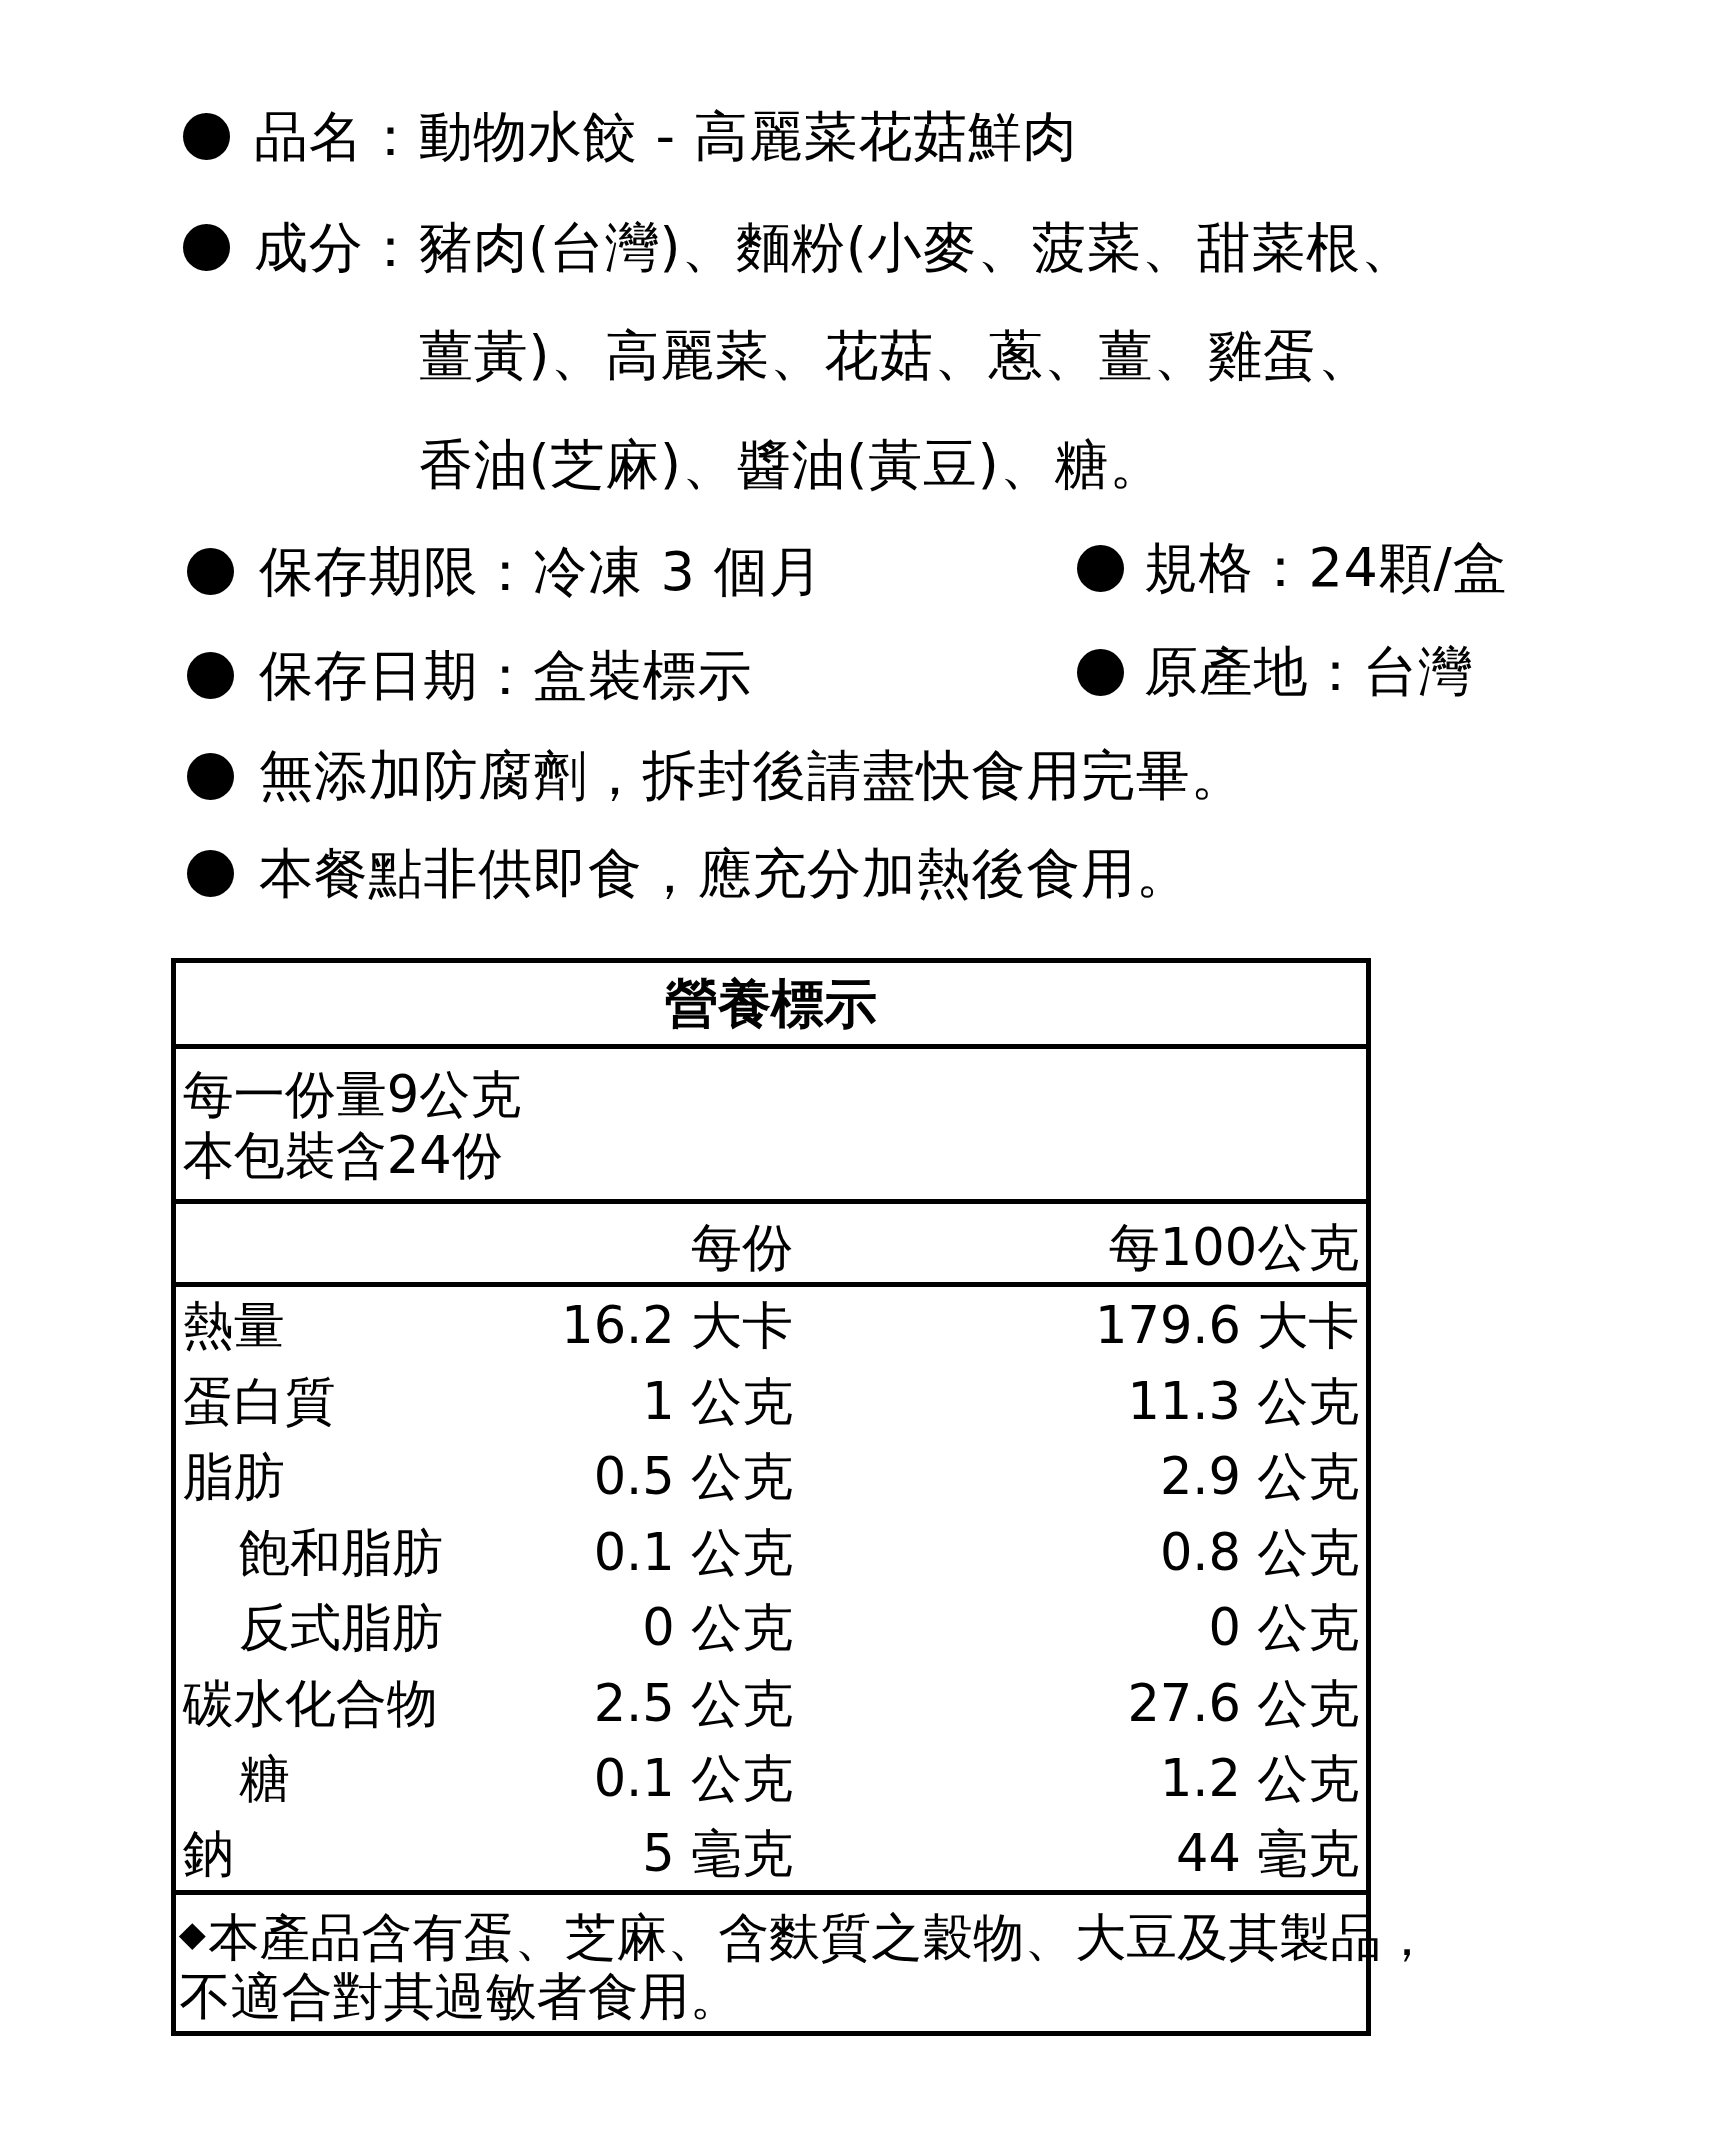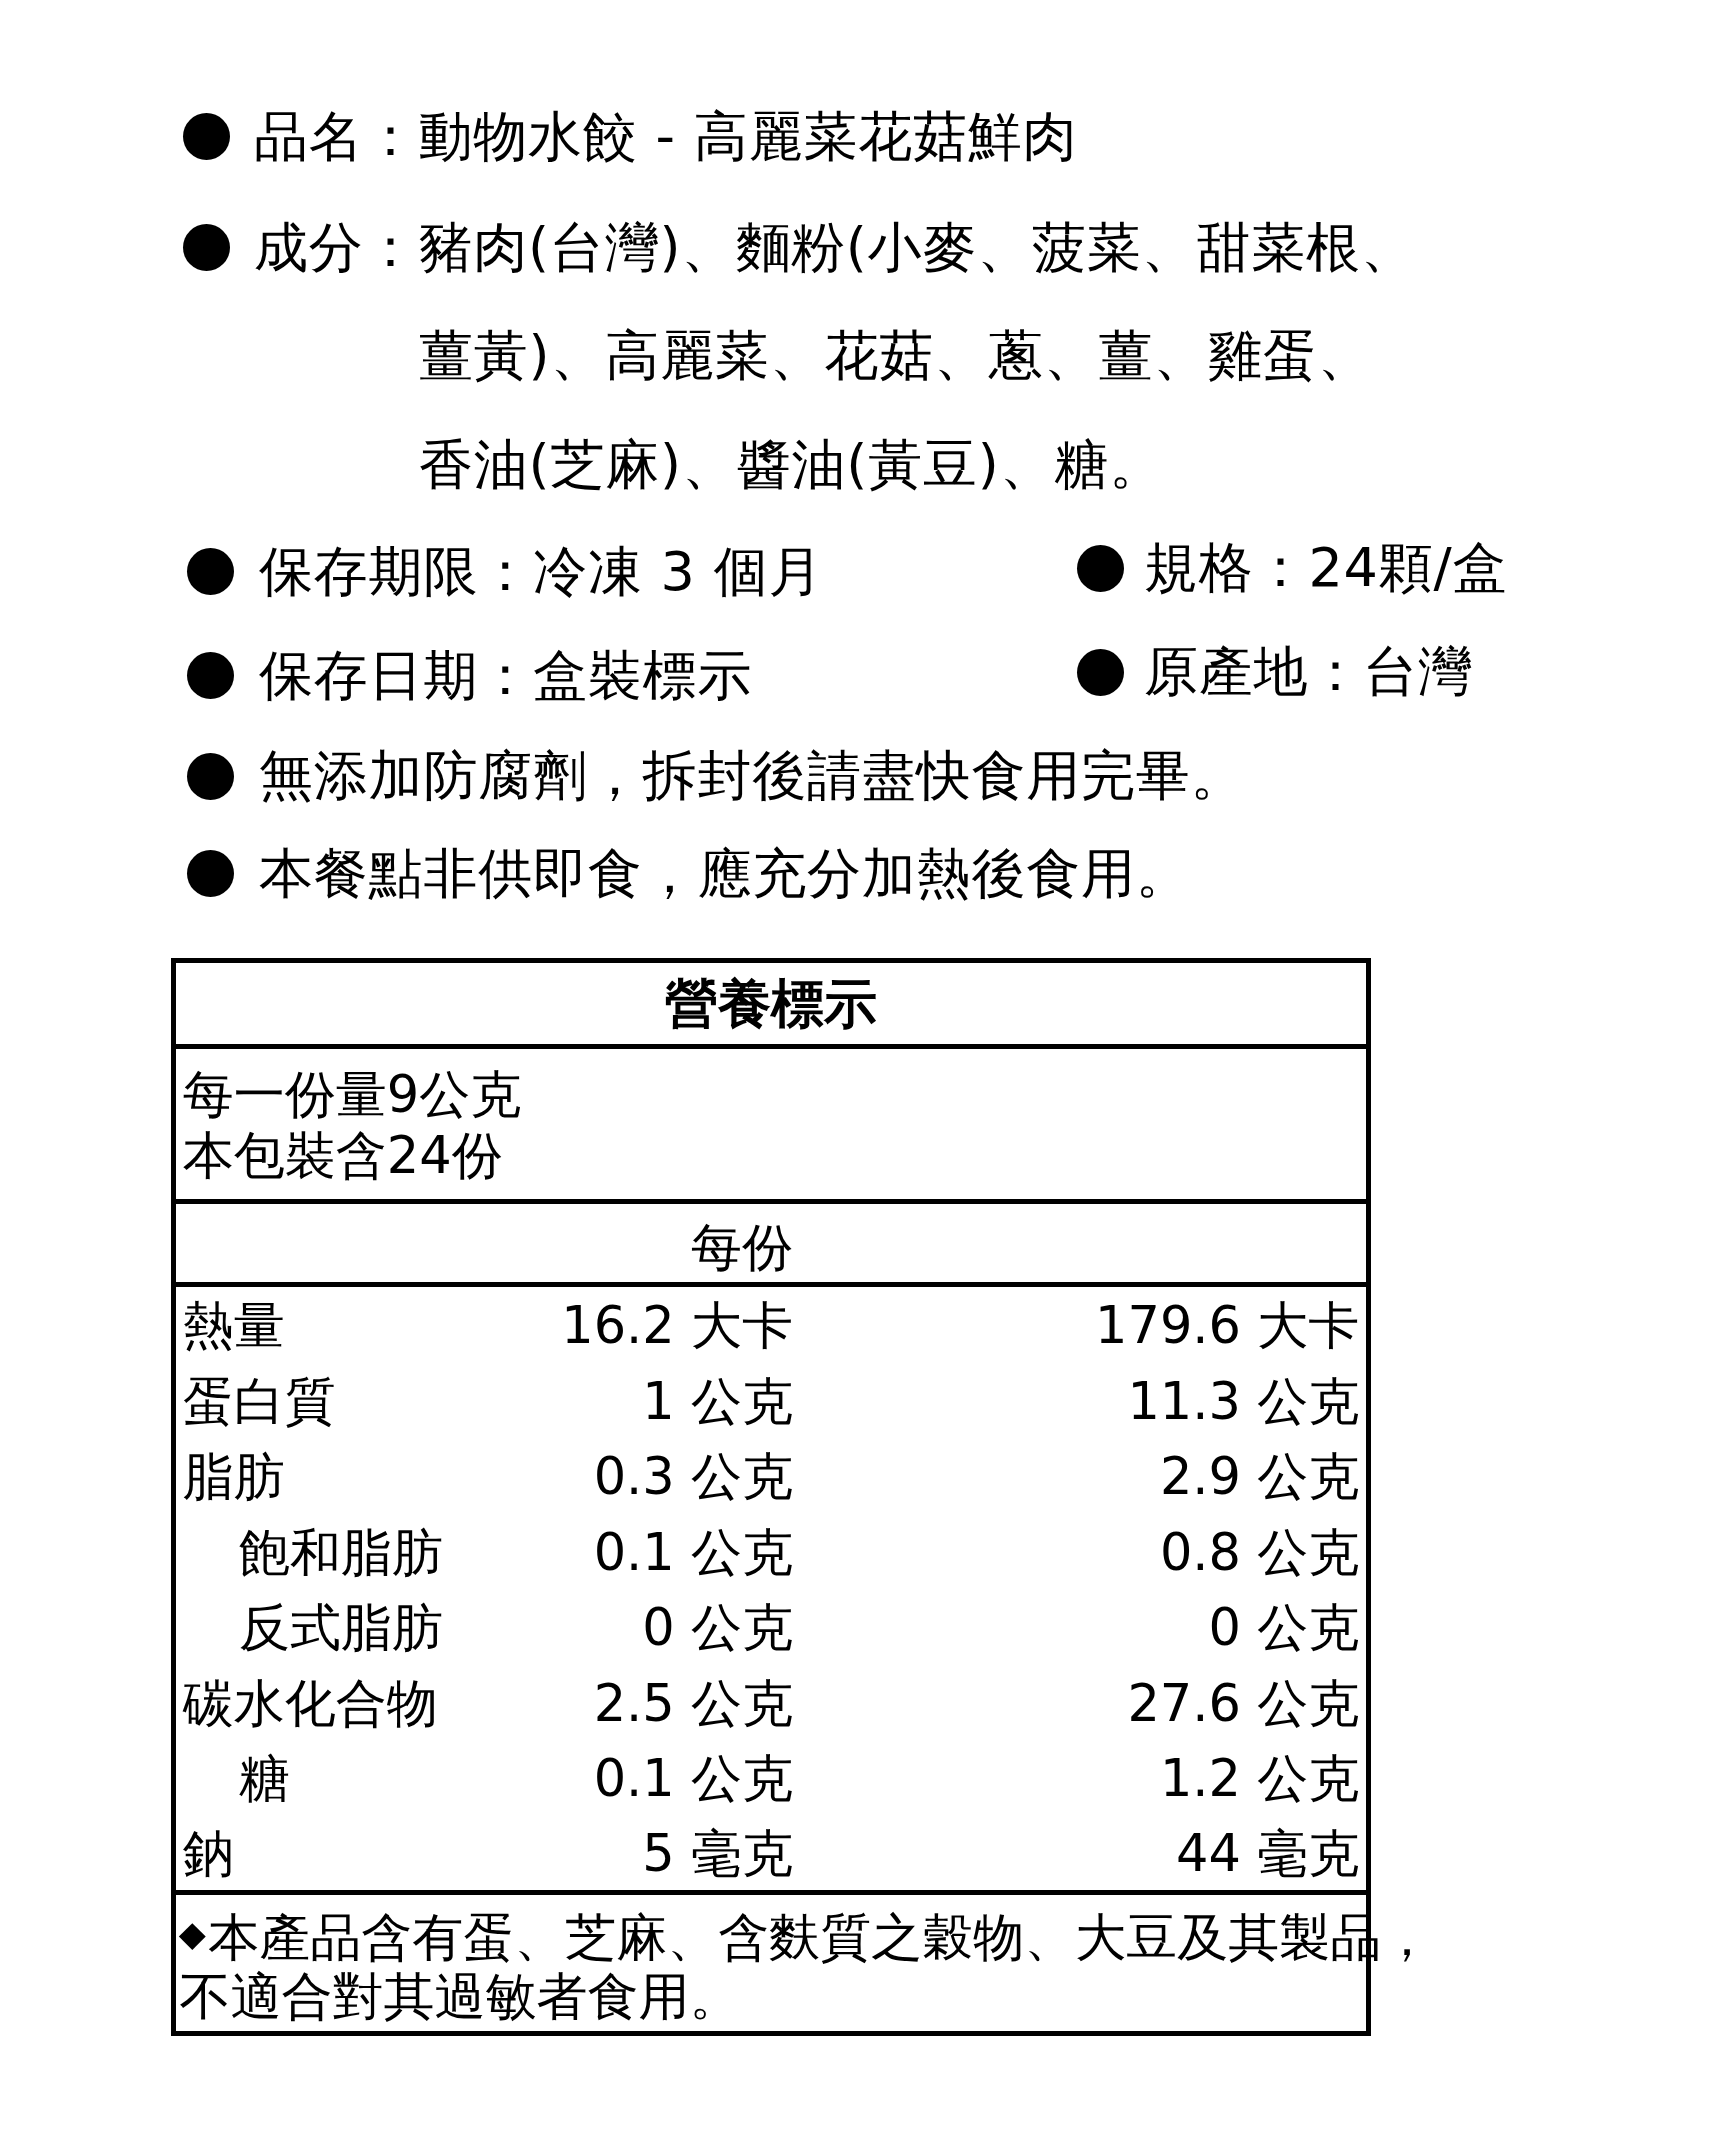--- a/index.html
+++ b/index.html
@@ -176,35 +176,36 @@
 
 <div class="nt">
   <div class="nt-title">營養標示</div>
   <div class="nt-sep" style="top:81px;"></div>
 
   <div class="nt-text" style="left:6.8px; top:98px;">每一份量9公克</div>
   <div class="nt-text" style="left:6.8px; top:159px;">本包裝含24份</div>
   <div class="nt-sep" style="top:236px;"></div>
 
   <div class="nt-text" style="right:573px; top:251px;">每份</div>
+  <div class="nt-text" style="right:6.8px; top:251px;">每100公克</div>
   <div class="nt-sep" style="top:319px;"></div>
 
   <div class="nutr-row" style="top:325px;">
     <span class="nutr-name">熱量</span>
     <span class="nutr-v1">16.2 大卡</span>
     <span class="nutr-v2">179.6 大卡</span>
   </div>
   <div class="nutr-row" style="top:401px;padding-left:28px;">
     <span class="nutr-name">蛋白質</span>
     <span class="nutr-v1">1 公克</span>
     <span class="nutr-v2">11.3 公克</span>
   </div>
   <div class="nutr-row" style="top:476px;">
     <span class="nutr-name">脂肪</span>
-    <span class="nutr-v1">0.3 公克</span>
+    <span class="nutr-v1">0.5 公克</span>
     <span class="nutr-v2">2.9 公克</span>
   </div>
   <div class="nutr-row" style="top:552px;">
     <span class="nutr-name indent">飽和脂肪</span>
     <span class="nutr-v1">0.1 公克</span>
     <span class="nutr-v2">0.8 公克</span>
   </div>
   <div class="nutr-row" style="top:627px;">
     <span class="nutr-name indent">反式脂肪</span>
     <span class="nutr-v1">0 公克</span>

